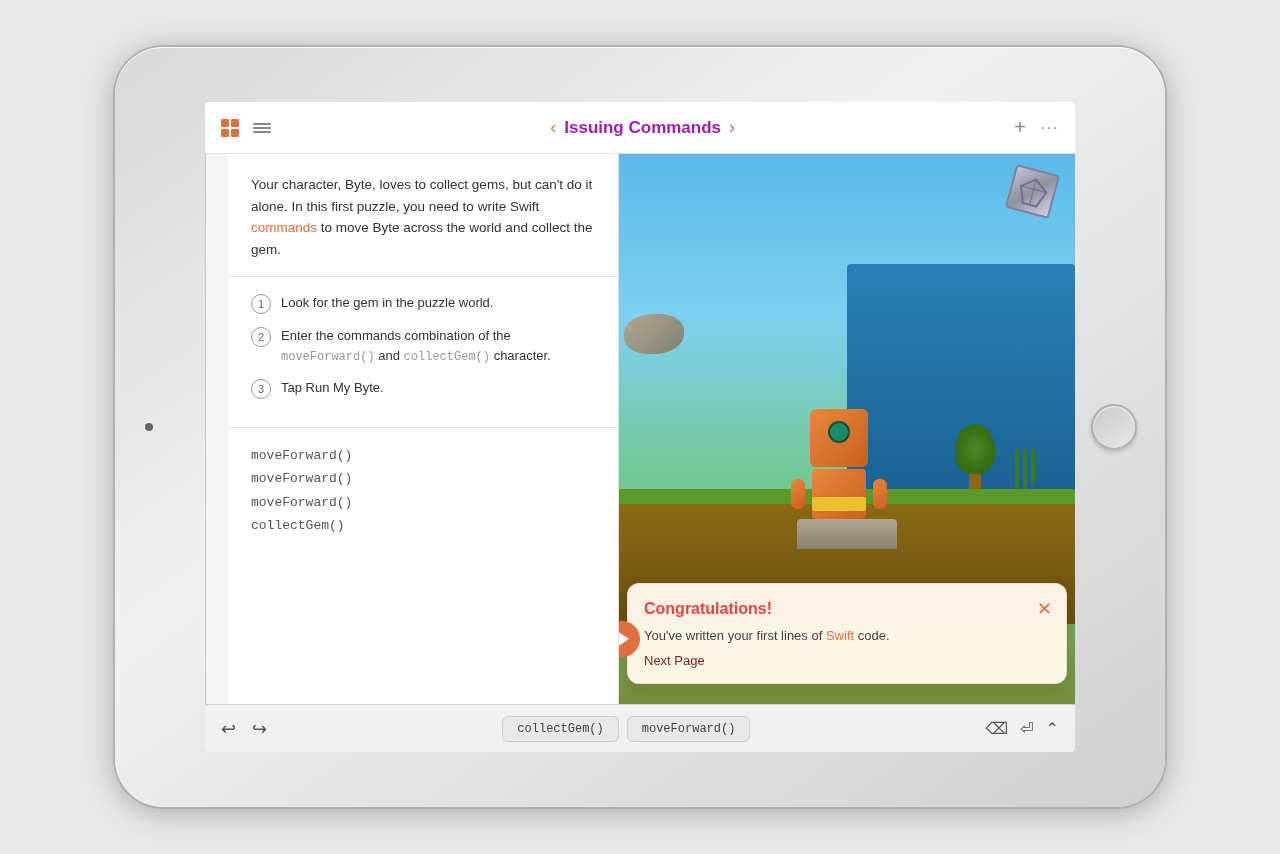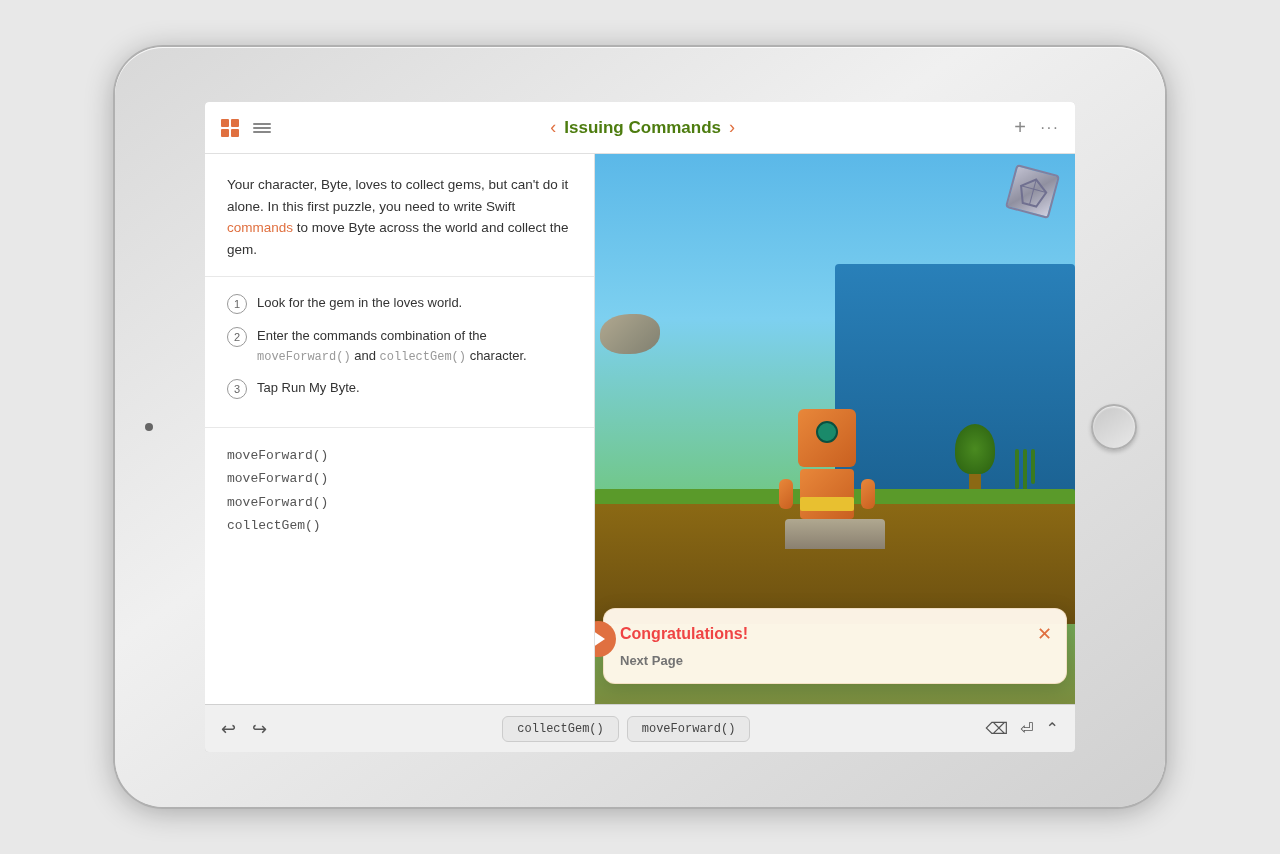--- a/index.html
+++ b/index.html
@@ -120,21 +120,21 @@
 
     .nav-arrow {
       color: #e07040;
       font-size: 18px;
       cursor: pointer;
     }
 
     .page-title {
       font-size: 17px;
       font-weight: 600;
-      color: #4d7c0f;
+      color: #a21caf;
     }
 
     .toolbar-icons-right {
       display: flex;
       gap: 14px;
       align-items: center;
     }
 
     .icon-plus {
       font-size: 20px;
@@ -146,20 +146,21 @@
       color: #888;
       font-size: 16px;
       letter-spacing: 1px;
     }
 
     
     .main-content {
       flex: 1;
       display: flex;
       overflow: hidden;
+      margin-left: 24px;
     }
 
     
     .left-panel {
       width: 390px;
       background: #fff;
       display: flex;
       flex-direction: column;
       border-right: 1px solid #e0e0e0;
       overflow: hidden;
@@ -436,23 +437,23 @@
     }
 
     .congrats-text2 {
       font-size: 13px;
       line-height: 1.5;
       color: #444;
       margin-bottom: 10px;
     }
 
     .next-page-link {
-      color: #737373;
+      color: #7f1d1d;
       font-size: 13px;
-      font-weight: 700;
+      font-weight: 400;
       cursor: pointer;
     }
 
     .play-button {
       position: absolute;
       bottom: 26px;
       left: -24px;
       width: 36px;
       height: 36px;
       background: #e07040;
@@ -580,21 +581,21 @@
             <span>Your character, Byte, loves to collect gems, but can't do it alone. In this first puzzle, you need to write Swift</span>
             <span class="highlight-orange">commands</span>
             <span>to move Byte across the world and collect the gem.</span>
           </p>
         </div>
 
         <div class="steps-area">
 
           <div class="step-item">
             <div class="step-number">1</div>
-            <p class="step-text">Look for the gem in the loves world.</p>
+            <p class="step-text">Look for the gem in the puzzle world.</p>
           </div>
 
           <div class="step-item">
             <div class="step-number">2</div>
             <p class="step-text">
               <span>Enter the commands combination of the</span>
               <span class="step-code">moveForward()</span>
               <span>and</span>
               <span class="step-code">collectGem()</span>
               <span>character.</span>
@@ -663,20 +664,25 @@
           <div style="position:absolute;top:70px;right:-8px;width:14px;height:30px;background:linear-gradient(135deg,#e8873a,#c96020);border-radius:6px;"></div>
         </div>
 
         <div class="congrats-popup">
           <div class="play-button">
             <div class="play-triangle"></div>
           </div>
           <span class="close-button">✕</span>
 
           <div class="congrats-title">Congratulations!</div>
+          <p class="congrats-text">
+            <span>You've written your first lines of</span>
+            <span class="highlight-orange">Swift</span>
+            <span>code.</span>
+          </p>
           <span class="next-page-link">Next Page</span>
         </div>
       </div>
 
     </div>
 
     <div class="bottom-toolbar">
       <div class="bottom-left-icons">
         <span class="undo-icon">↩</span>
         <span class="redo-icon">↪</span>

